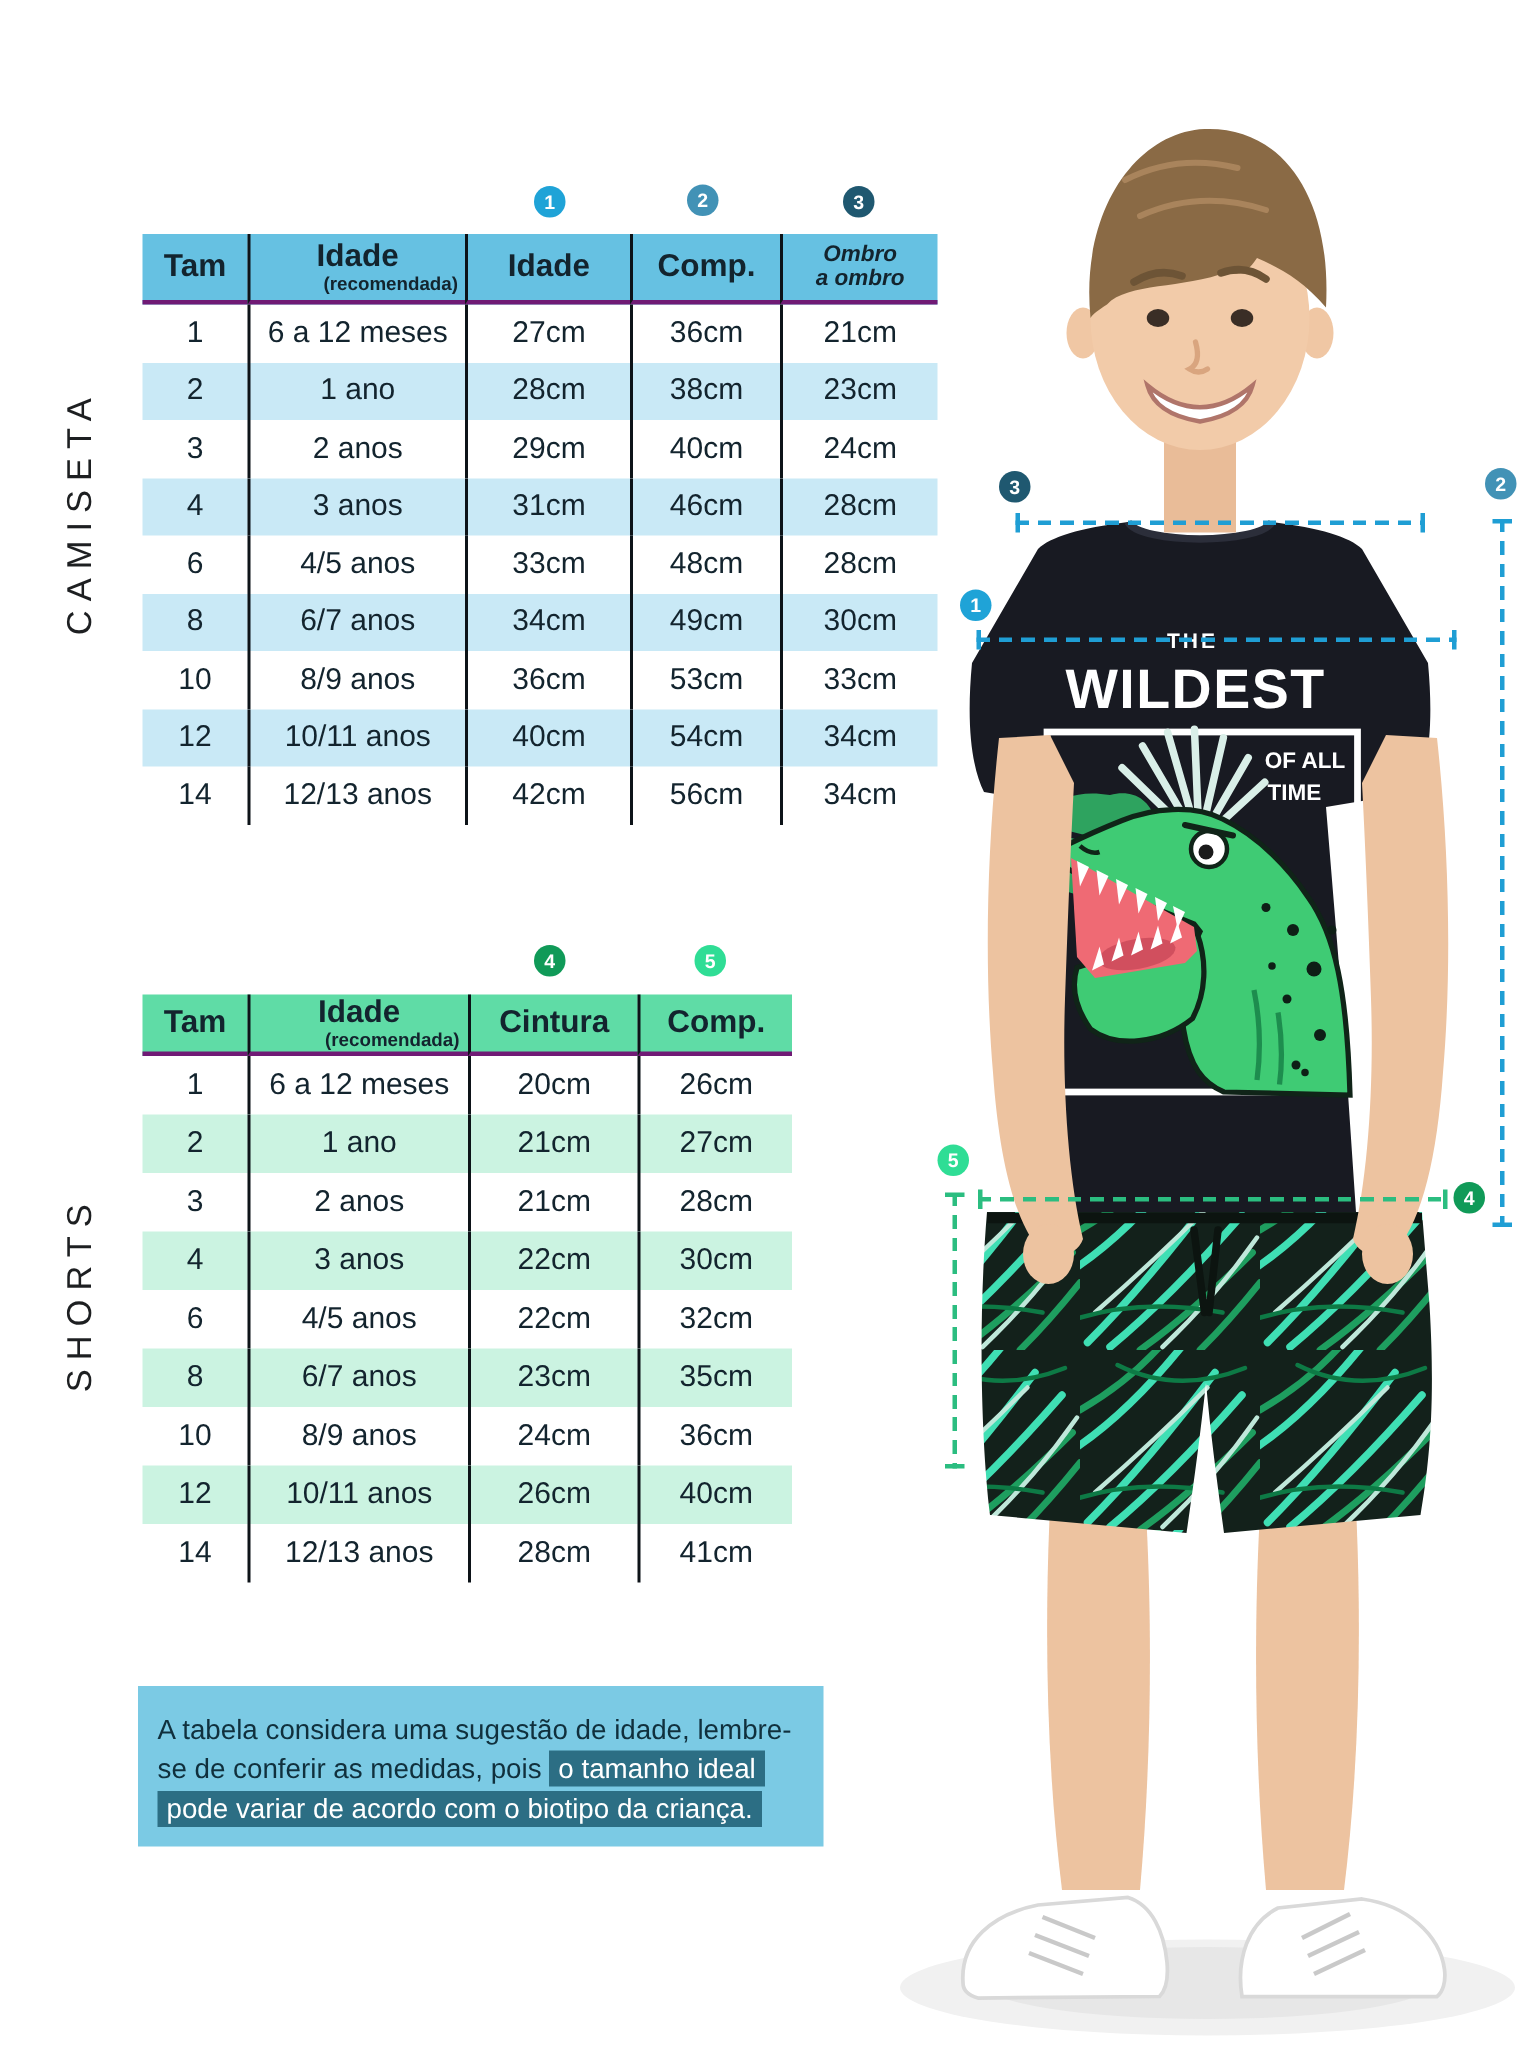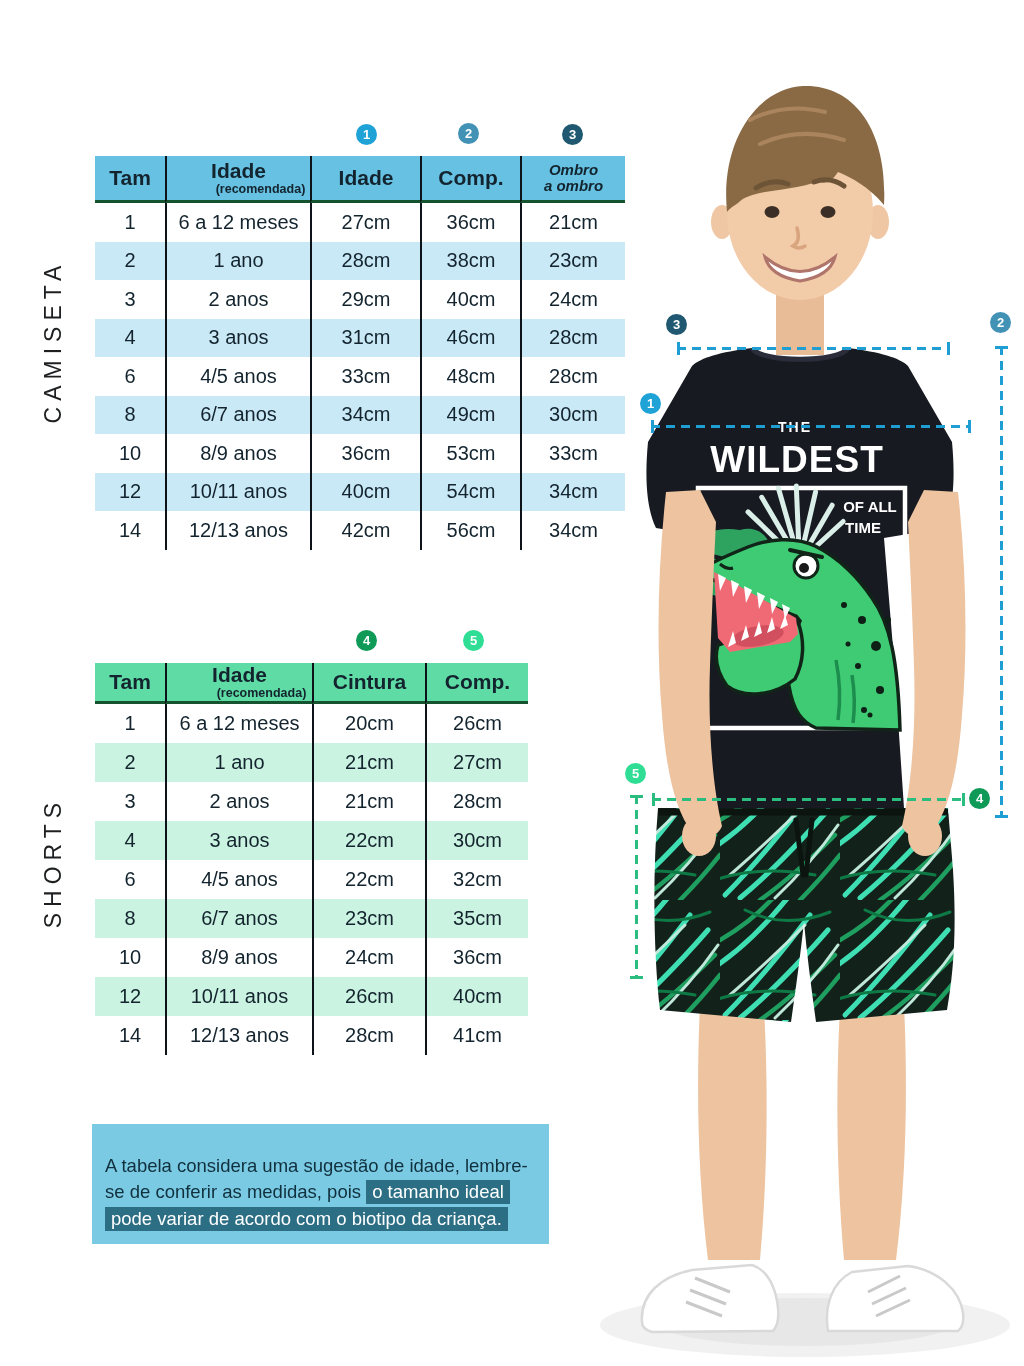--- a/index.html
+++ b/index.html
@@ -31,21 +31,21 @@
     grid-template-columns:70px 147px 113px 103px;
     grid-template-rows:41px; grid-auto-rows:39px;
     --head:#5FDCA6; --alt:#CBF3E1;
   }
   .cell {
     display:flex; flex-direction:column; align-items:center; justify-content:center;
     color:#13242e; text-align:center; line-height:1.05;
   }
   .cell:not(.col-0){ border-left:2.5px solid #0d1318; }
   .head {
-    background:var(--head); border-bottom:3px solid #14532d;
+    background:var(--head); border-bottom:3px solid #701a75;
     font-weight:bold; font-size:21px;text-align:right;
   }
   .h-sub  { font-size:12.5px; font-weight:bold; margin-top:1px;padding-left:44px; }
   .h-line { font-size:15px; font-weight:bold;font-style:italic; }
   .body-cell { font-size:20px; }
   .body-cell.alt { background:var(--alt); }
 
   
   .marker {
     position:absolute; width:21px; height:21px; border-radius:50%;
@@ -80,21 +80,21 @@
   .green { --c:#2BBD80; }
   #line-1 { left:651px;  top:425px; width:320px; }
   #line-3 { left:677px;  top:347px; width:273px; }
   #line-4 { left:652px;  top:798px; width:313px; }
   #line-2 { left:1000px; top:346px; height:472px; }
   #line-5 { left:635px;  top:795px; height:184px; }
 
   
   .note {
     position:absolute; left:92px; top:1124px; width:457px; min-height:84px;
-    background:#7BCAE4; padding:29px 13px 12px;
+    background:#7BCAE4; padding:16px 13px 12px;
     font-size:18.5px; line-height:1.42; color:#10303d; font-weight:500;
   }
   .note .hl {
     background:#2C6E84; color:#ffffff; padding:1px 6px 2px;
     -webkit-box-decoration-break:clone; box-decoration-break:clone;
   }
 
   
   .photo { position:absolute; left:600px; top:60px; width:424px; height:1306px; z-index:1; }
 </style>

